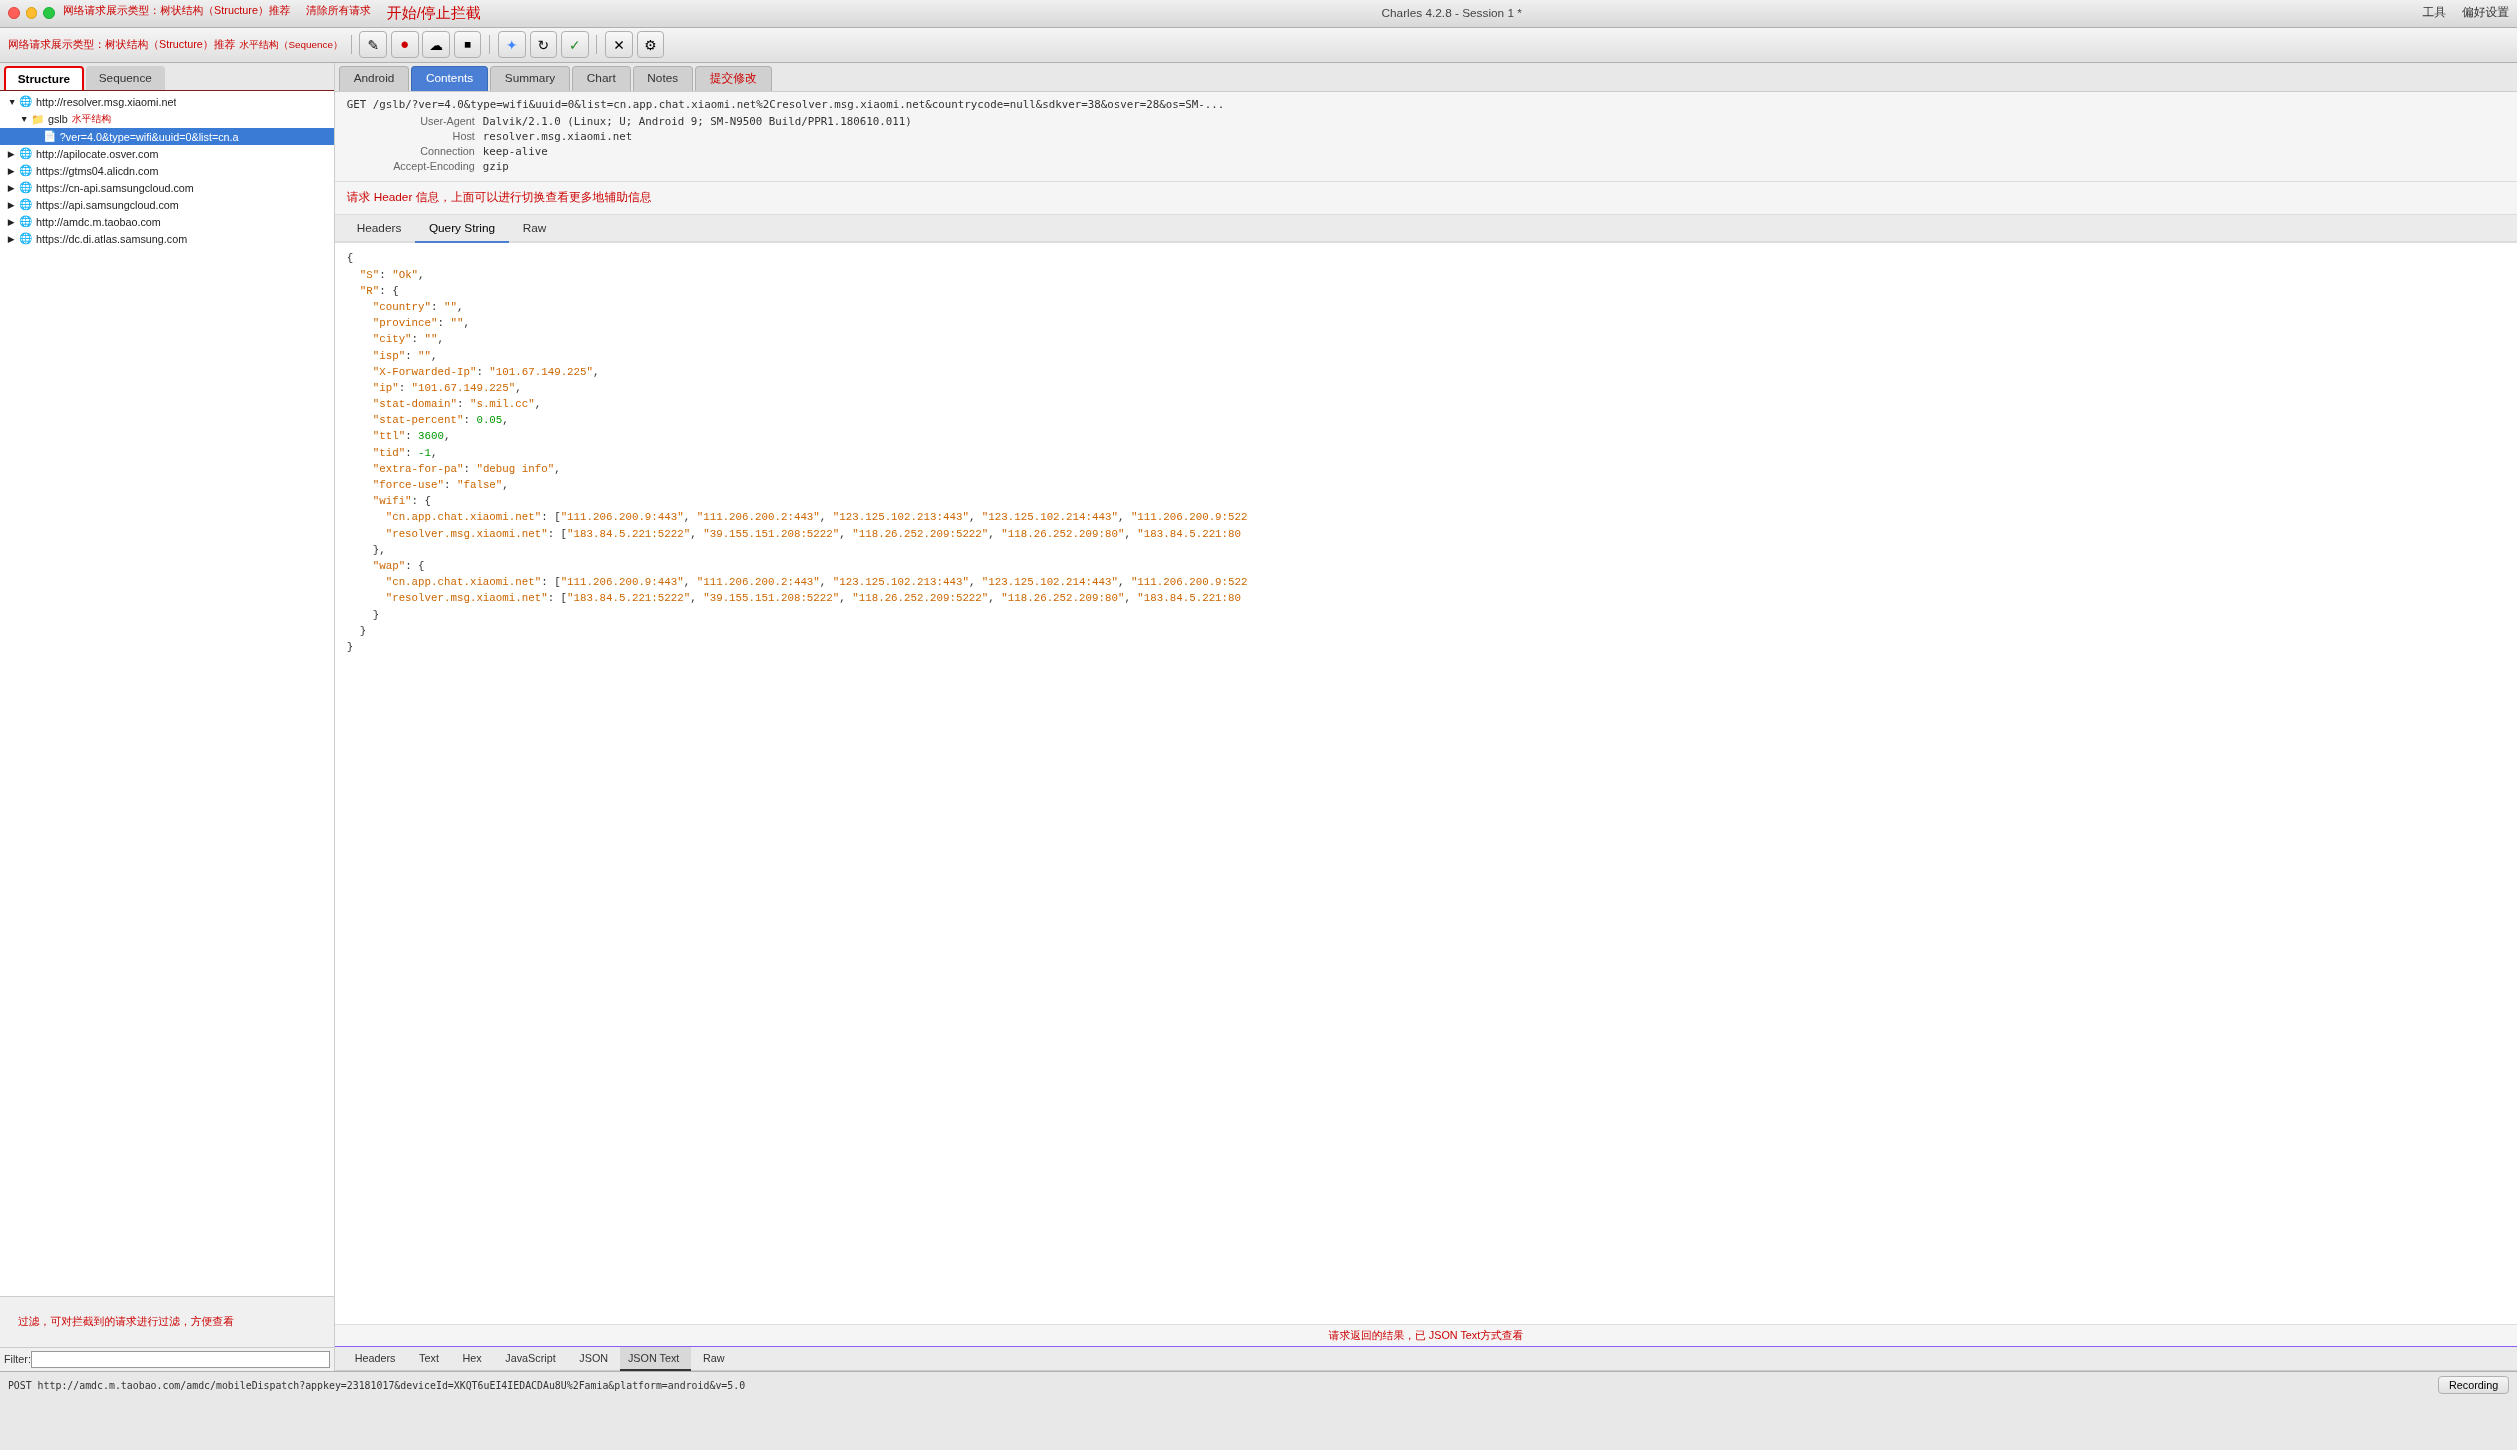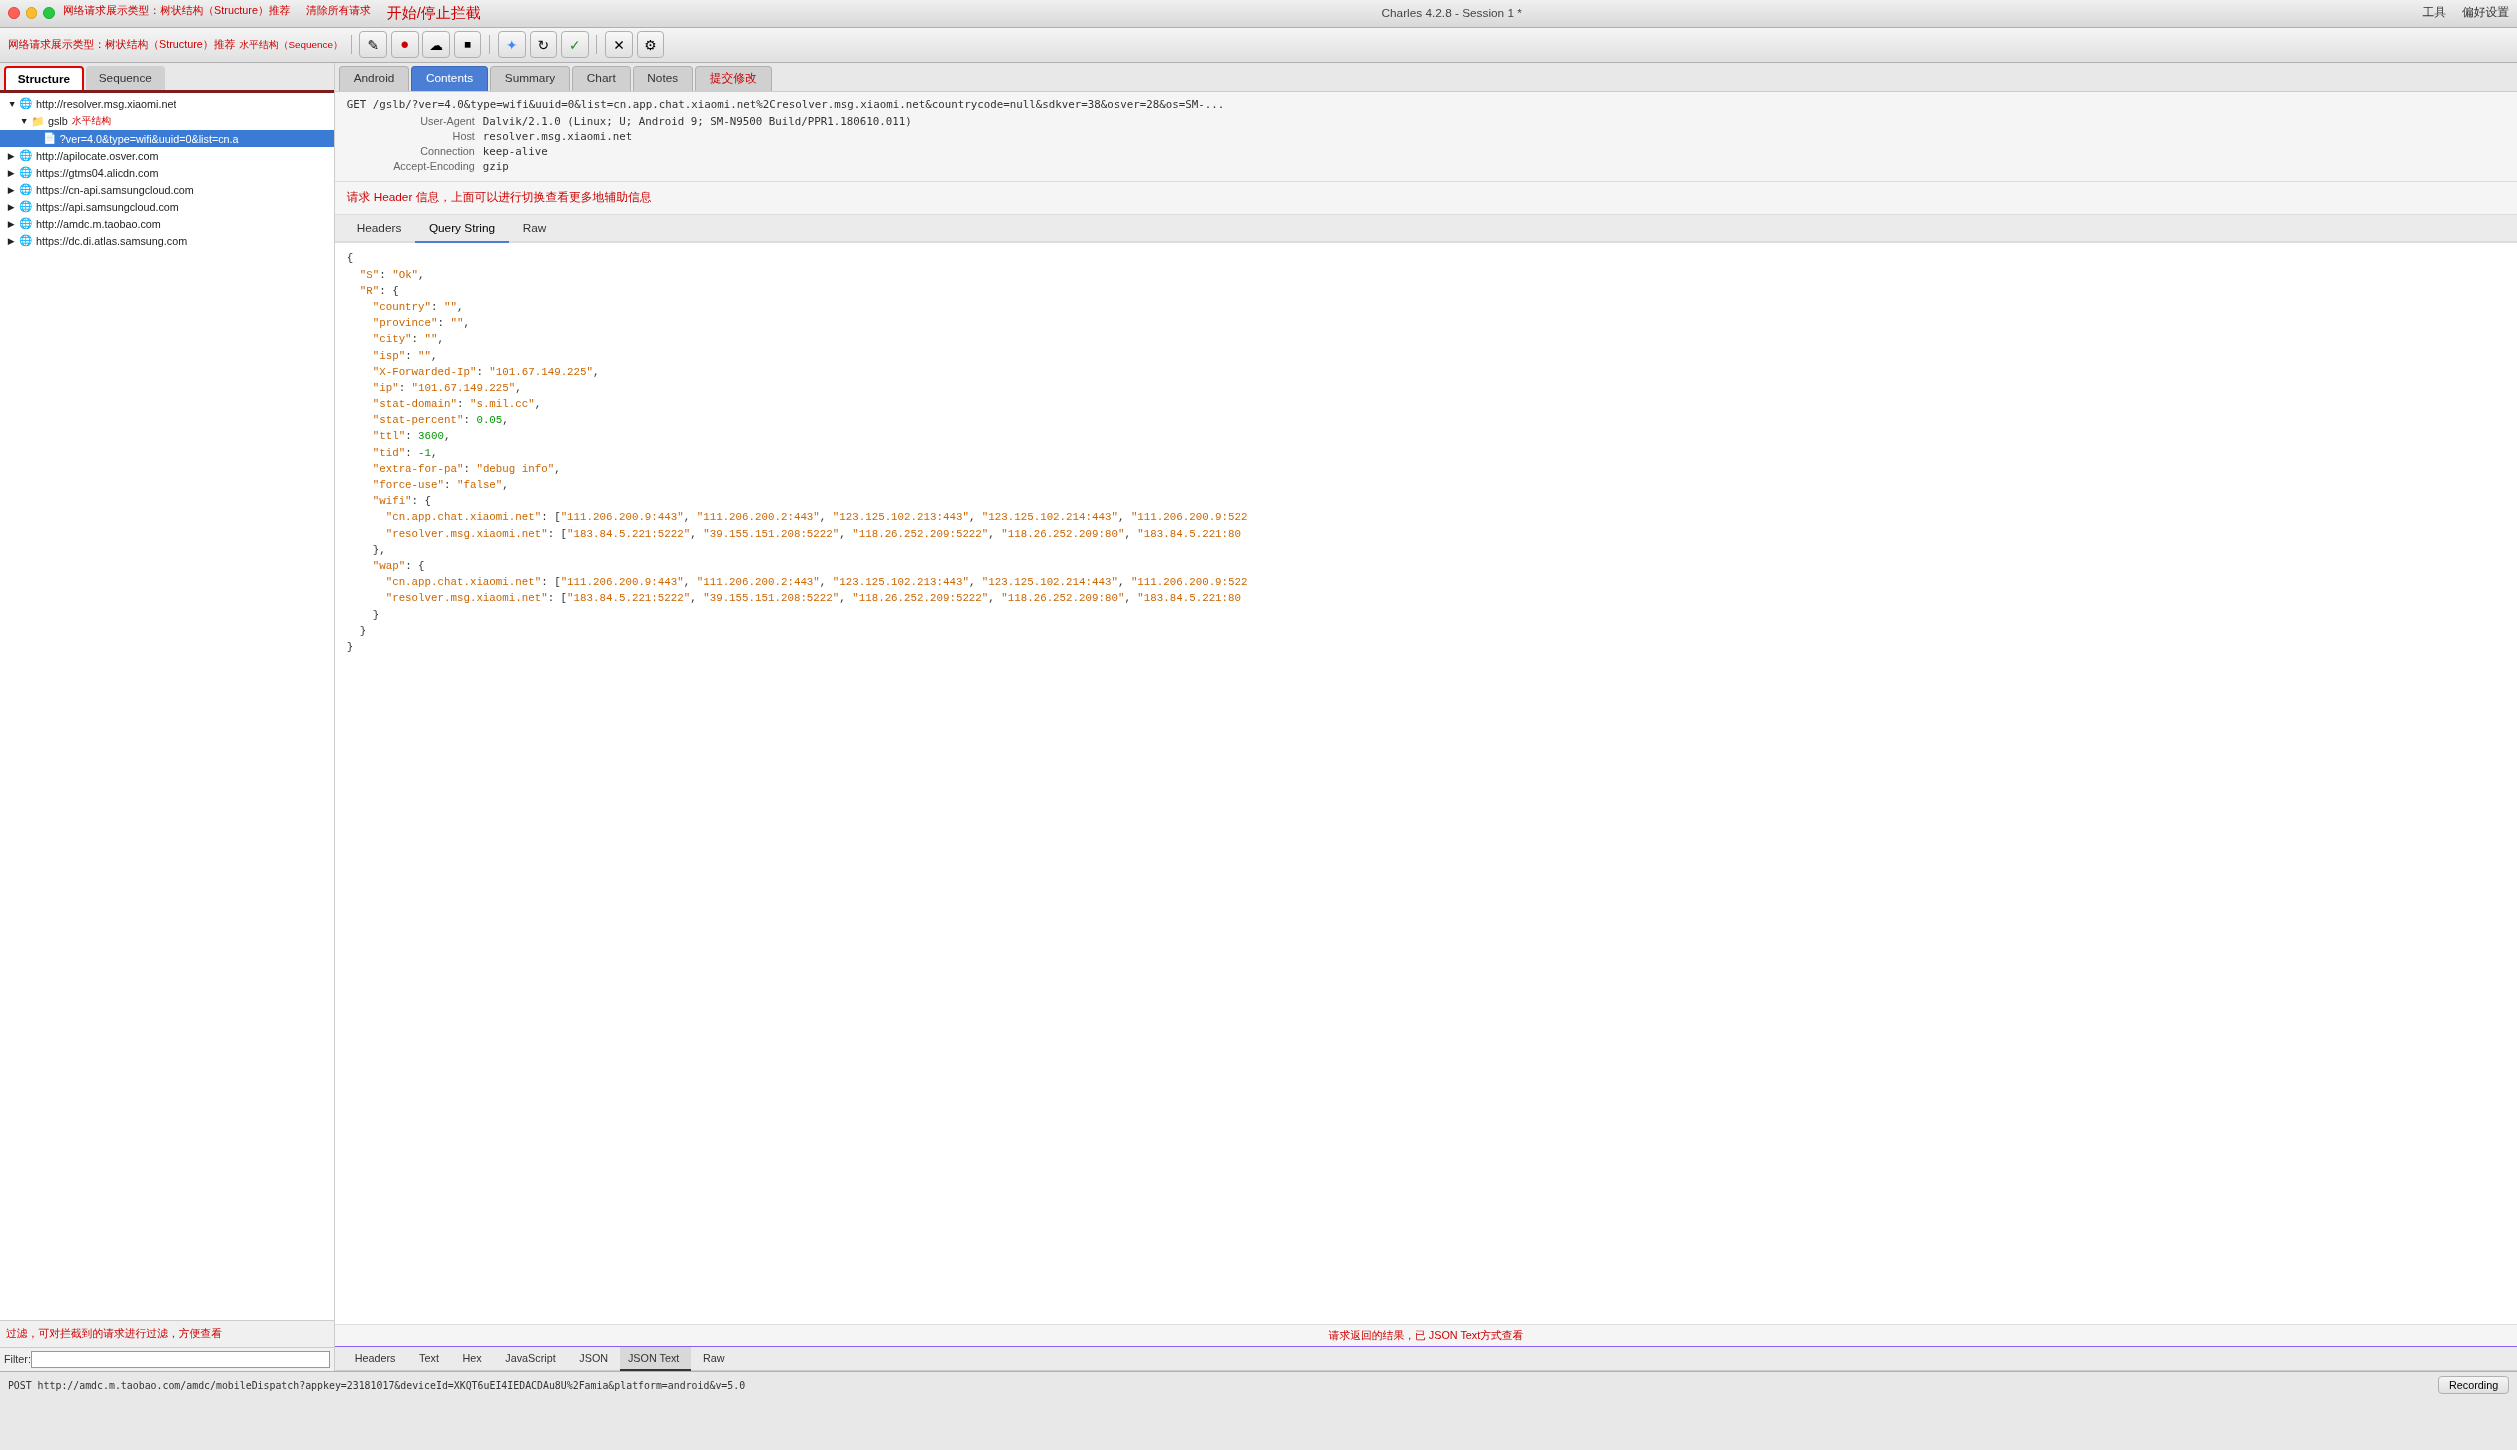--- a/index.html
+++ b/index.html
@@ -58,21 +58,21 @@
       min-width: 335px;
       background: #fff;
       border-right: 1px solid #ccc;
       display: flex;
       flex-direction: column;
       overflow: hidden;
     }
     .sidebar-tabs {
       display: flex;
       background: #e8e8e8;
-      border-bottom: 3px solid #7f1d1d;
+      border-bottom: 1px solid #7f1d1d;
       padding: 3.9px 3.9px 0;
     }
     .sidebar-tab {
       padding: 3.9px 11.8px;
       font-size: 11.8px;
       cursor: pointer;
       border: 1px solid transparent;
       border-bottom: none;
       border-radius: 3.9px 3.9px 0 0;
       background: #d0d0d0;
@@ -106,21 +106,21 @@
     .tree-item.selected { background: #3a7bd5; color: #fff; }
     .tree-item.selected .item-url { color: #fff; }
     .tree-indent { display: inline-block; }
     .tree-arrow { display: inline-block; width: 11.8px; font-size: 8.9px; }
     .tree-icon { margin-right: 3px; font-size: 10.8px; }
     .item-url { font-size: 10.8px; overflow: hidden; text-overflow: ellipsis; }
 
     
     .filter-bar {
       border-top: 1px solid #ccc;
-      padding: 6px;
+      padding: 18px;
       background: #f0f0f0;
       display: flex;
       align-items: center;
       gap: 3.9px;
     }
     .filter-label { font-size: 10.8px; color: #333; }
     .filter-input {
       flex: 1;
       height: 17.7px;
       border: 1px solid #999;

